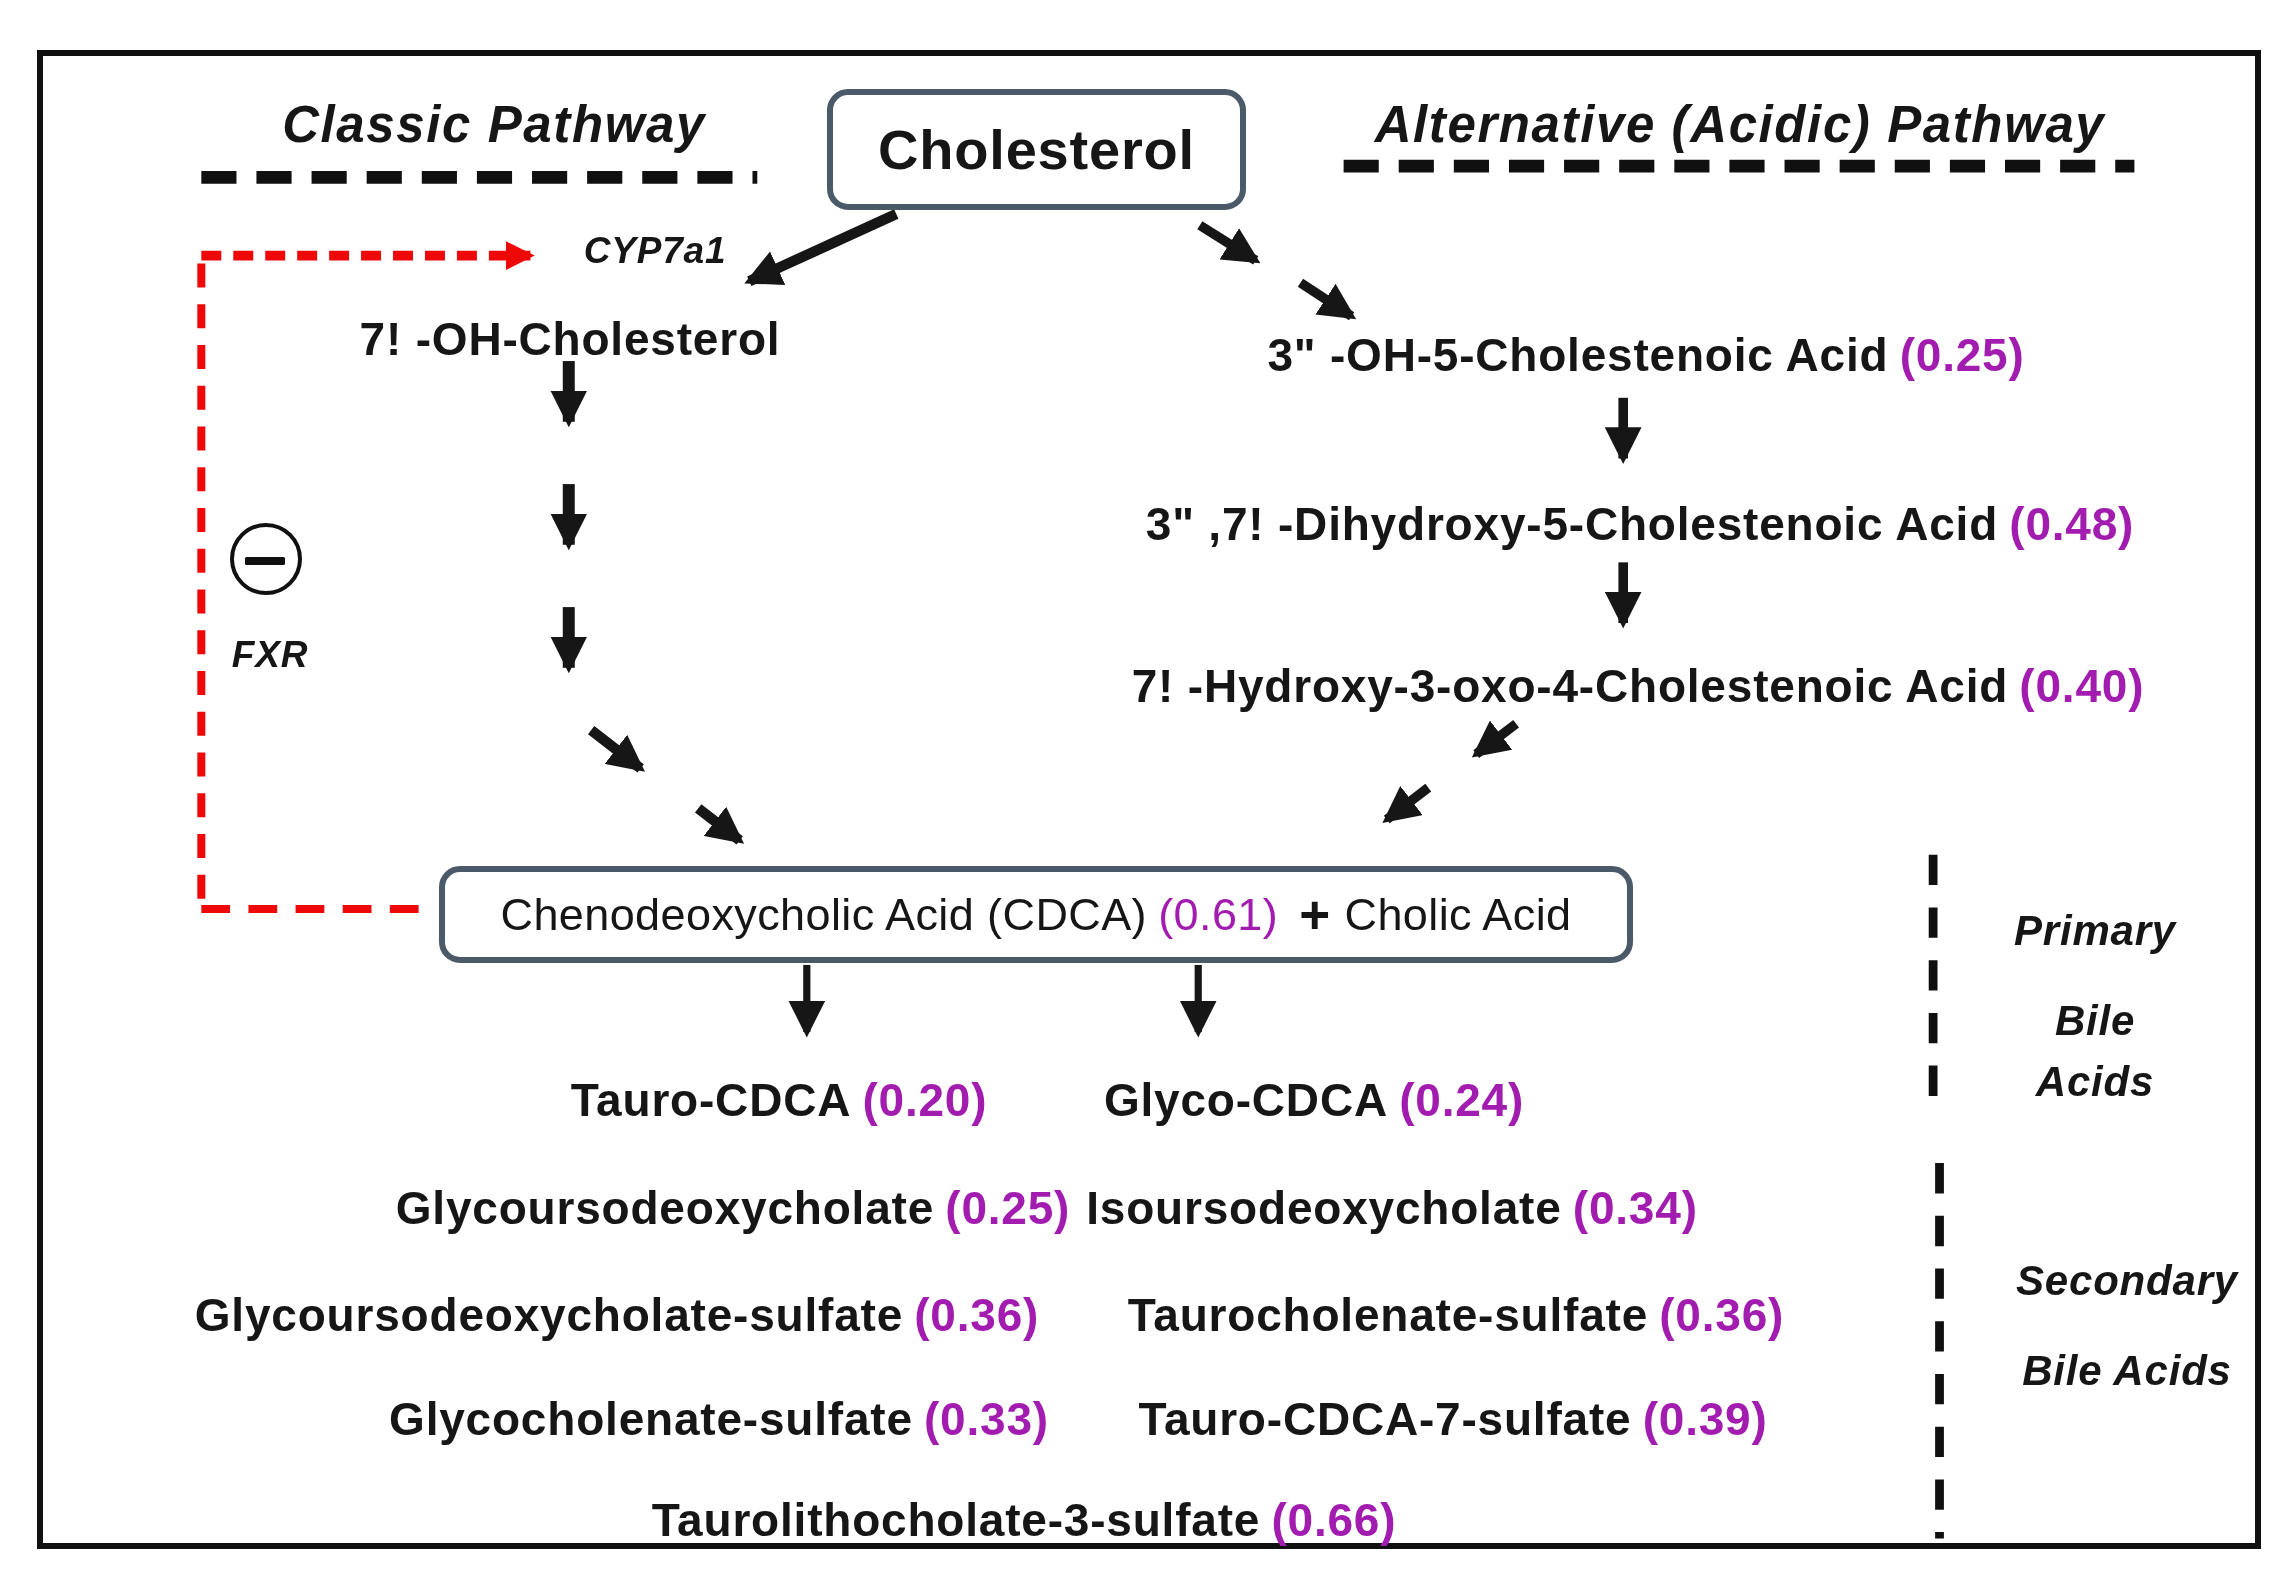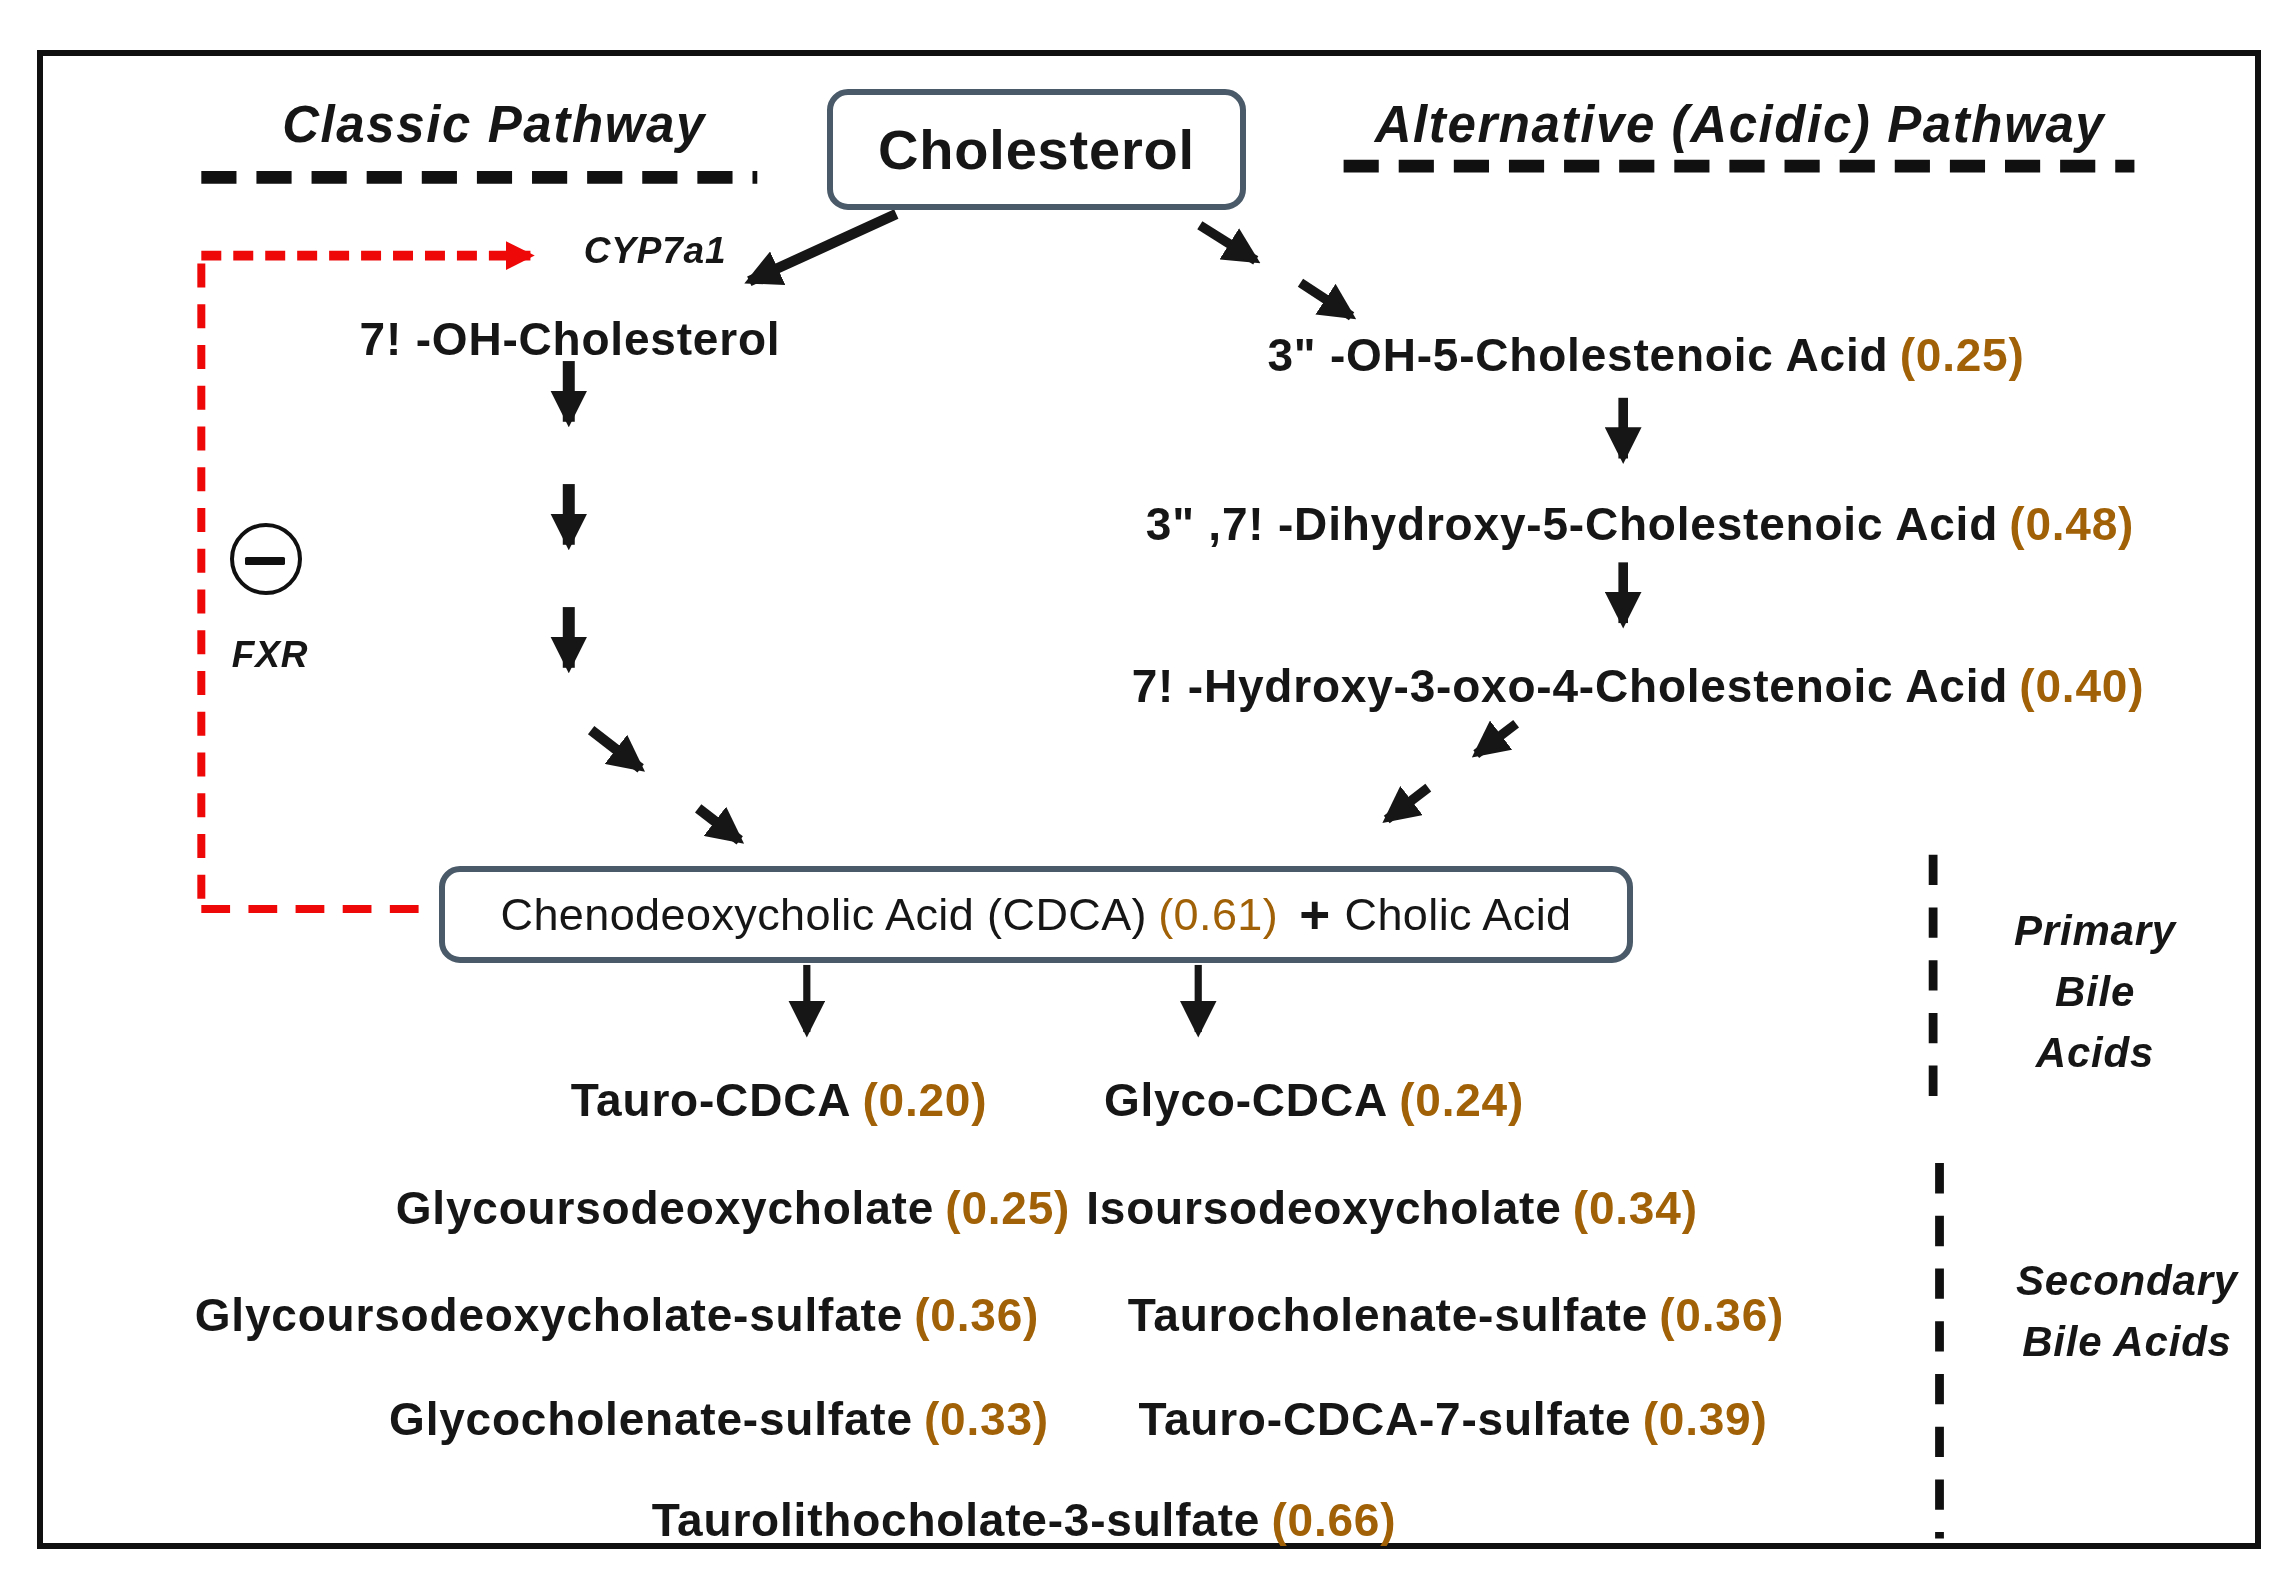--- a/index.html
+++ b/index.html
@@ -12,33 +12,33 @@
     border:6.4px solid #101010;box-sizing:border-box;background:#ffffff;
   }
   svg.layer{position:absolute;left:0;top:0;width:2295px;height:1596px;}
   .lbl{
     position:absolute;transform:translate(-50%,-50%);white-space:nowrap;
     font-size:46px;font-weight:600;letter-spacing:0.8px;line-height:1.1;
   }
   .hdr{font-size:51px;font-style:italic;font-weight:600;letter-spacing:1.6px;}
   .enzyme{font-size:37px;font-style:italic;font-weight:600;}
   .fxr{font-size:37px;font-style:italic;font-weight:700;}
-  .val{color:#a16207;margin-left:11.2px;}
+  .val{color:#a21caf;margin-left:11.2px;}
   .nodebox{
     position:absolute;display:flex;align-items:center;justify-content:center;
     border:6.4px solid #4a5a68;border-radius:21px;box-sizing:border-box;background:#ffffff;
   }
   .chol-text{font-size:56px;font-weight:600;letter-spacing:0.8px;}
   .cdca-text{font-size:45px;font-weight:400;letter-spacing:0.4px;white-space:nowrap;}
   .plus{font-size:53px;font-weight:700;margin:0 14.4px 0 21px;}
   .grouplbl{
     position:absolute;transform:translate(-50%,-50%);text-align:center;
     font-size:42px;font-style:italic;font-weight:600;line-height:1.45;letter-spacing:0.8px;
   }
-  .grouplbl span{display:block;}
+  .grouplbl span{display:block;margin-top:29px;}
   .minus-circle{
     position:absolute;left:230px;top:523px;width:72px;height:72px;border:4px solid #101010;
     border-radius:50%;box-sizing:border-box;background:#ffffff;
   }
   .minus-circle .bar{
     position:absolute;left:11.2px;top:30px;width:40px;height:8px;background:#101010;border-radius:1.6px;
   }
 </style>
 </head>
 <body>

